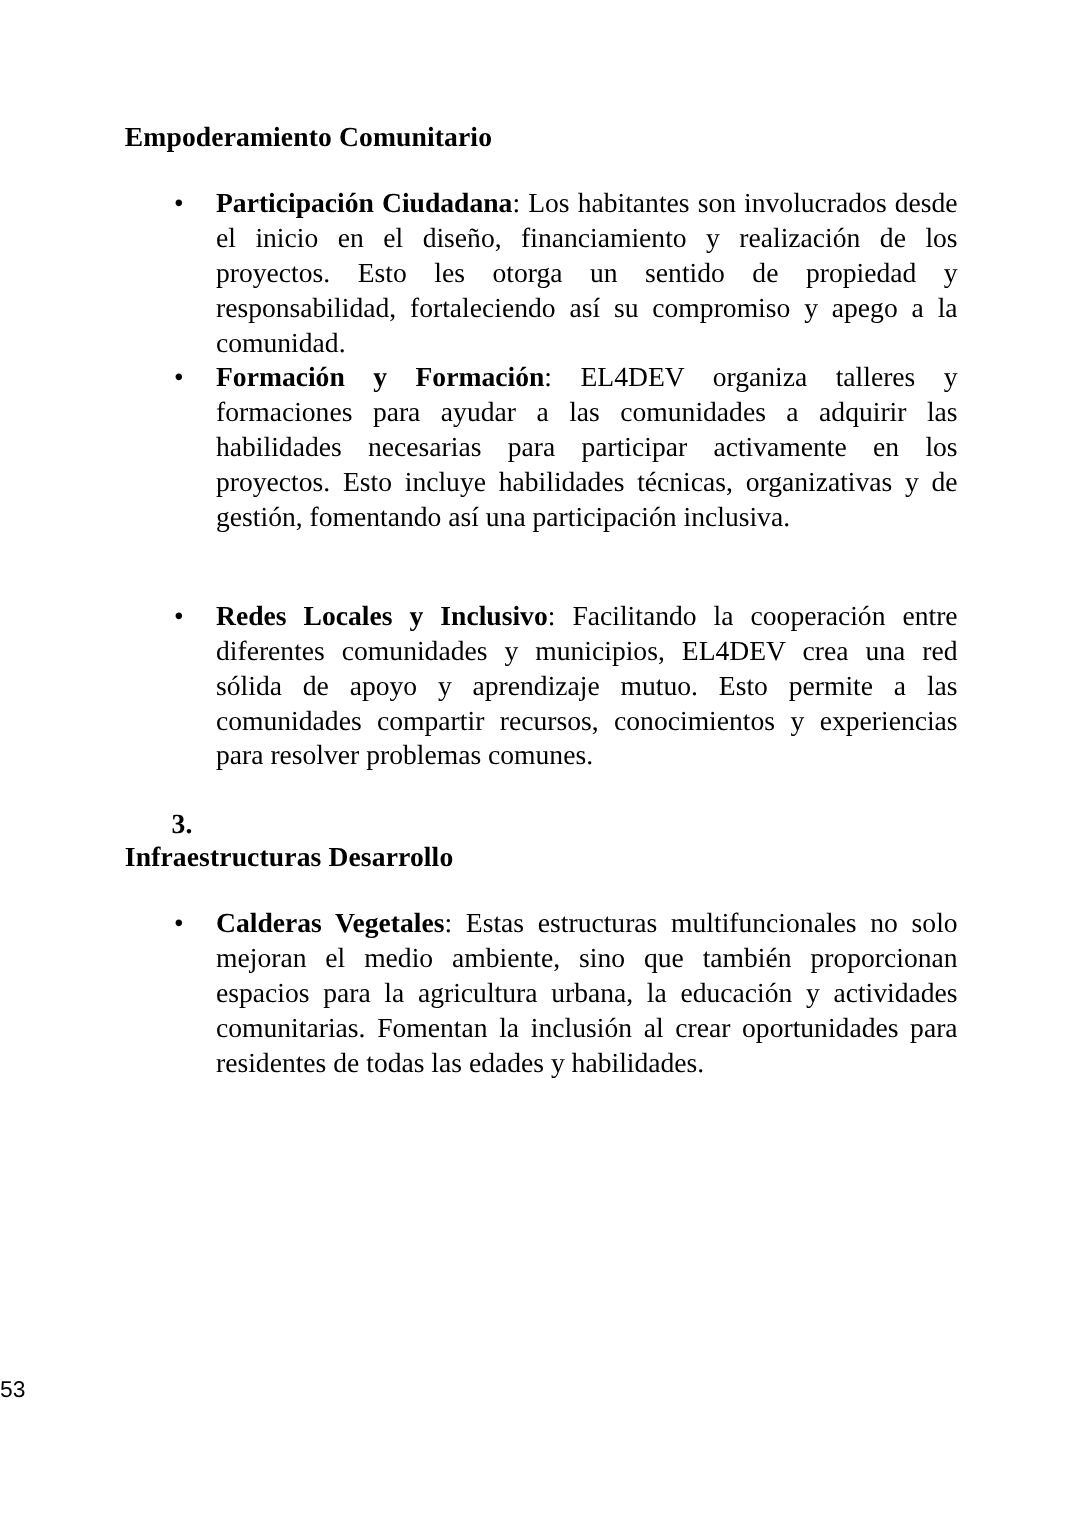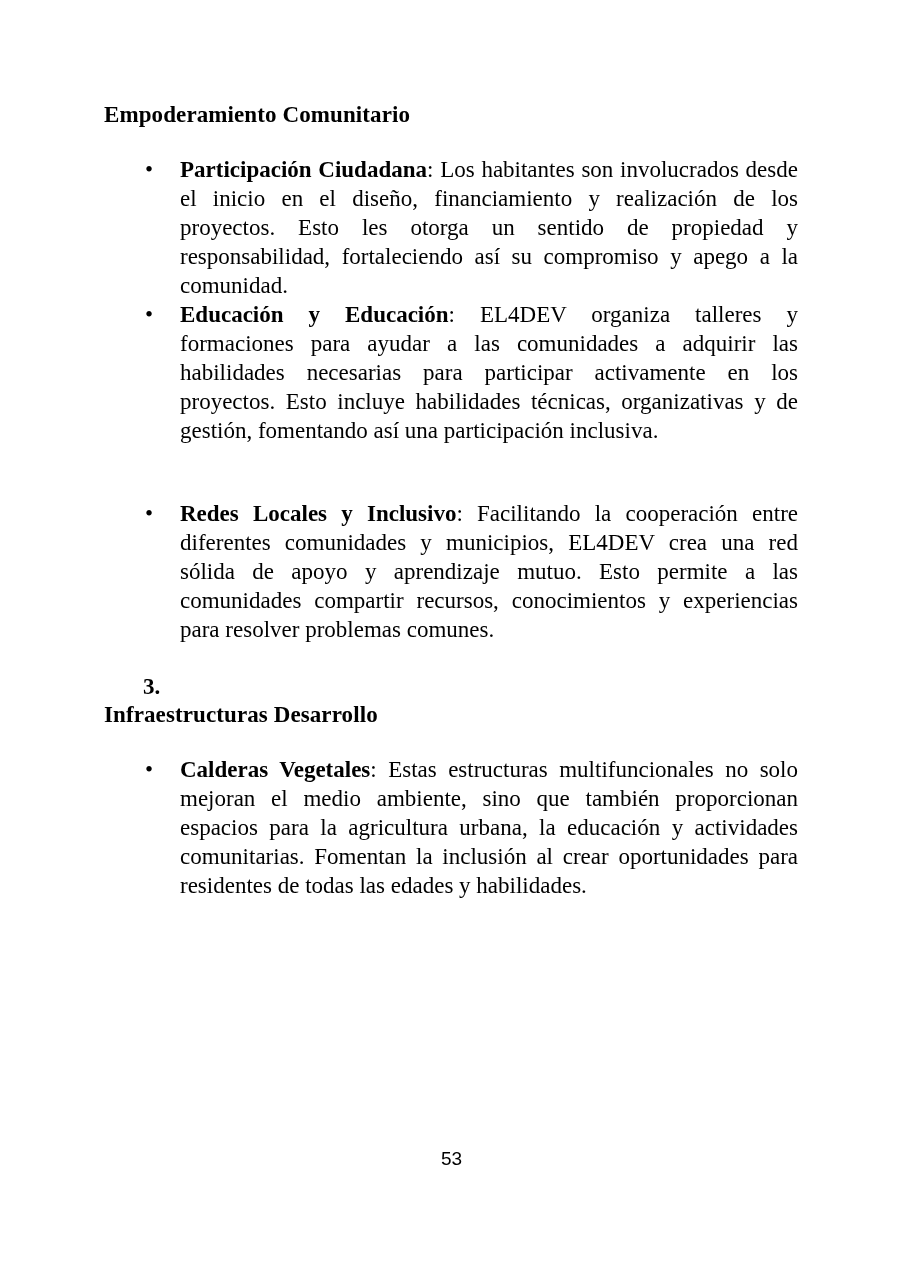--- a/index.html
+++ b/index.html
@@ -75,21 +75,21 @@
     font-weight: bold;
     font-size: 23px;
     line-height: 29px;
   }
 
   .page-number {
     position: absolute;
     left: 0;
     right: 0;
     top: 1148px;
-    text-align: center;
+    text-align: left;
     font-family: "Liberation Sans", "DejaVu Sans", sans-serif;
     font-size: 19px;
     color: #000000;
   }
 </style>
 </head>
 <body>
 
 <div class="page">
   <div class="content">
@@ -98,21 +98,21 @@
 
     <div class="gap-after-heading"></div>
 
     <ul class="bullets">
       <li>
         <span class="bullet-marker">•</span>
         <span class="lead-in">Participación Ciudadana</span><span>: </span><span>Los habitantes son involucrados desde el inicio en el diseño, financiamiento y realización de los proyectos. Esto les otorga un sentido de propiedad y responsabilidad, fortaleciendo así su compromiso y apego a la comunidad.</span>
       </li>
       <li>
         <span class="bullet-marker">•</span>
-        <span class="lead-in">Educación y Educación</span><span>: </span><span>EL4DEV organiza talleres y formaciones para ayudar a las comunidades a adquirir las habilidades necesarias para participar activamente en los proyectos. Esto incluye habilidades técnicas, organizativas y de gestión, fomentando así una participación inclusiva.</span>
+        <span class="lead-in">Formación y Formación</span><span>: </span><span>EL4DEV organiza talleres y formaciones para ayudar a las comunidades a adquirir las habilidades necesarias para participar activamente en los proyectos. Esto incluye habilidades técnicas, organizativas y de gestión, fomentando así una participación inclusiva.</span>
       </li>
     </ul>
 
     <div class="gap-before-heading"></div>
 
 
     <div class="gap-after-heading"></div>
 
     <ul class="bullets">
       <li>

